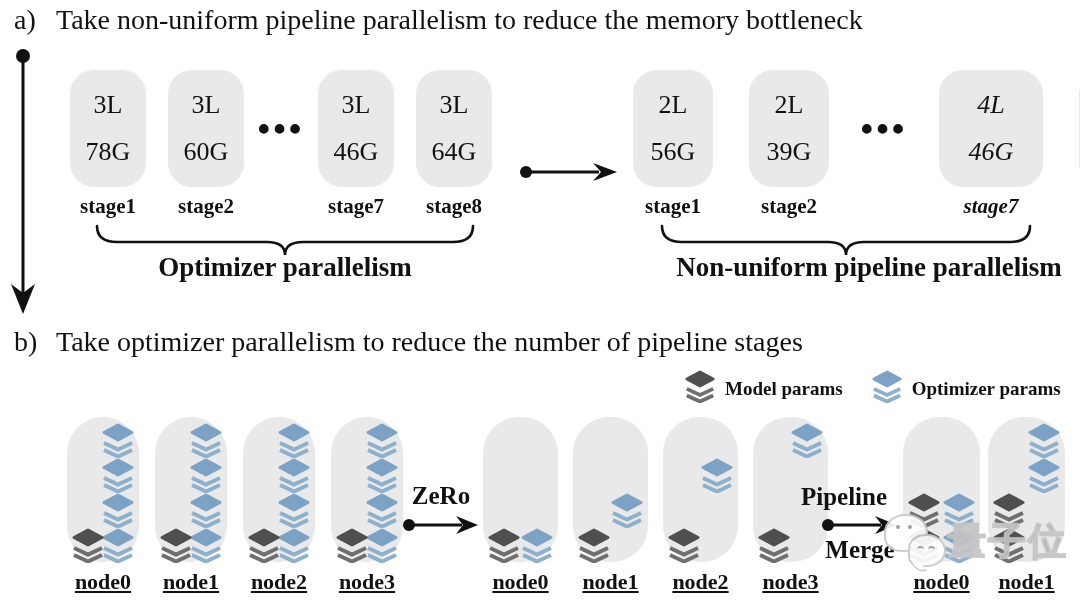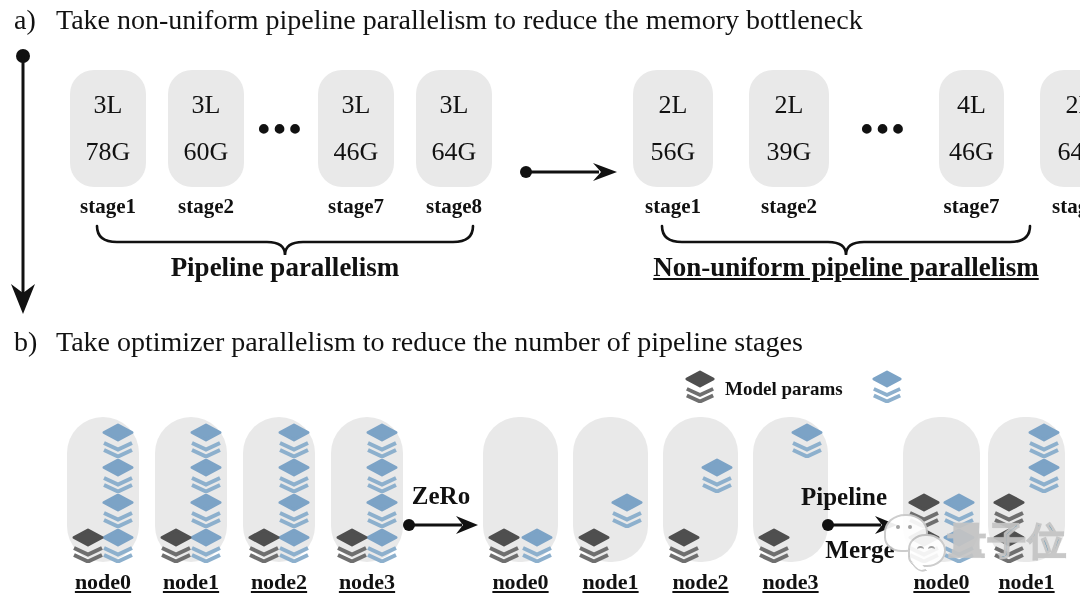--- a/index.html
+++ b/index.html
@@ -104,64 +104,65 @@
         <div class="stage-name">stage1</div>
       </div>
       <div class="stage-col" style="width: 80px;">
         <div class="stage-box">
           <div>2L</div>
           <div>39G</div>
         </div>
         <div class="stage-name">stage2</div>
       </div>
       <div class="dots-col" style="width: 38px;">•••</div>
-      <div class="stage-col" style="width: 65px;">
+      <div class="stage-col" style="width: 104px; font-style: italic;">
         <div class="stage-box">
           <div>4L</div>
           <div>46G</div>
         </div>
         <div class="stage-name">stage7</div>
       </div>
       <div class="stage-col" style="width: 80px;">
         <div class="stage-box">
           <div>2L</div>
           <div>64G</div>
         </div>
         <div class="stage-name">stage8</div>
       </div>
     </div>
 
   <svg class="abs" style="left:95px;top:224px;" width="380" height="34" viewBox="0 0 380 34">
     <path d="M2,2 Q2,18 22,18 L172,18 Q190,18 190,31 Q190,18 208,18 L358,18 Q378,18 378,2" fill="none" stroke="#111" stroke-width="2.6" stroke-linecap="round"></path>
   </svg>
-  <div class="abs brace-label" style="left:95px;top:252px;width:380px;">Pipeline parallelism</div>
+  <div class="abs brace-label" style="left:95px;top:252px;width:380px;">Optimizer parallelism</div>
 
   <svg class="abs" style="left:660px;top:224px;" width="372" height="34" viewBox="0 0 372 34">
     <path d="M2,2 Q2,18 22,18 L168,18 Q186,18 186,31 Q186,18 204,18 L350,18 Q370,18 370,2" fill="none" stroke="#111" stroke-width="2.6" stroke-linecap="round"></path>
   </svg>
-  <div class="abs brace-label" style="left:636px;top:252px;width:420px;text-decoration:underline;">Non-uniform pipeline parallelism</div>
+  <div class="abs brace-label" style="left:659px;top:252px;width:420px;">Non-uniform pipeline parallelism</div>
 
   <div class="abs sec-title" style="left:14px;top:326px;">
     <span class="prefix">b)</span>
     <span>Take optimizer parallelism to reduce the number of pipeline stages</span>
   </div>
 
   <div class="abs legend" style="left:684px;top:370px;">
     <span id="legend-icon-model"><svg viewBox="0 0 34 35" width="32" height="33">
           <polygon points="17,2 31,9.5 17,17 3,9.5" fill="#4f4f4f" stroke="#4f4f4f" stroke-width="3" stroke-linejoin="round"></polygon>
           <path d="M3,20 L17,26.5 L31,20" stroke="#6f6f6f" stroke-width="4" fill="none"></path>
           <path d="M3,27 L17,33.5 L31,27" stroke="#6f6f6f" stroke-width="4" fill="none"></path>
         </svg></span>
     <span>Model params</span>
     <span class="gap"></span>
     <span id="legend-icon-optimizer"><svg viewBox="0 0 34 35" width="32" height="33">
           <polygon points="17,2 31,9.5 17,17 3,9.5" fill="#7ca3c6" stroke="#7ca3c6" stroke-width="3" stroke-linejoin="round"></polygon>
           <path d="M3,20 L17,26.5 L31,20" stroke="#8db0cd" stroke-width="4" fill="none"></path>
           <path d="M3,27 L17,33.5 L31,27" stroke="#8db0cd" stroke-width="4" fill="none"></path>
         </svg></span>
+    <span>Optimizer params</span>
   </div>
 
   <div id="node-group-0" class="abs node-group" style="left:67px;top:417px;gap:16px;">
       <div class="node-col" style="width: 72px;">
         <div class="node-box">
           <div class="stack" style="left: 34px; top: 6px;"><svg viewBox="0 0 34 35" width="34" height="35">
               <polygon points="17,2 31,9.5 17,17 3,9.5" fill="#7ca3c6" stroke="#7ca3c6" stroke-width="3" stroke-linejoin="round"></polygon>
               <path d="M3,20 L17,26.5 L31,20" stroke="#8db0cd" stroke-width="4" fill="none"></path>
               <path d="M3,27 L17,33.5 L31,27" stroke="#8db0cd" stroke-width="4" fill="none"></path>
             </svg></div>

